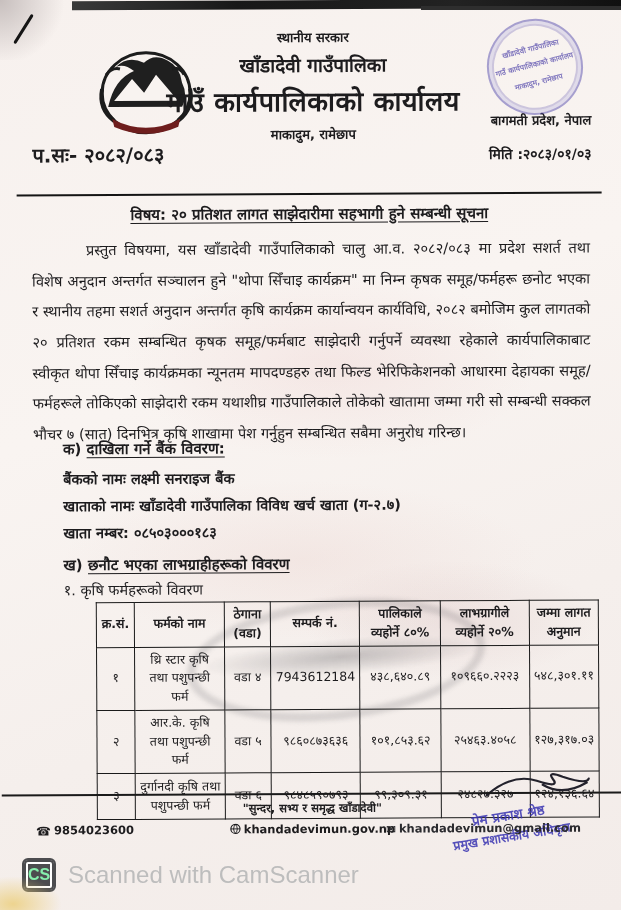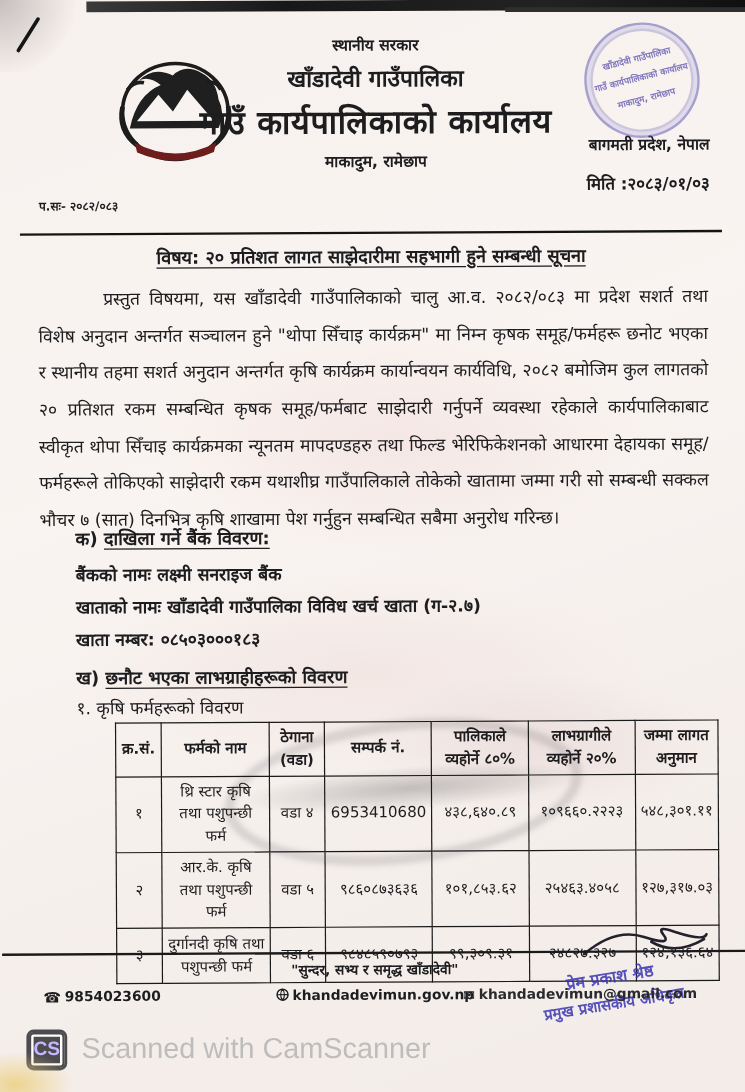--- a/index.html
+++ b/index.html
@@ -45,21 +45,21 @@
   .hdr-addr { font-size:13px; font-weight:bold; margin-top:6px; }
   .hdr-province { position:absolute; right:28px; top:112px; font-size:13px; font-weight:bold; }
 
   .stamp-top { position:absolute; right:36px; top:20px; width:96px; height:96px;
     border-radius:50%; border:2px solid rgba(80,70,170,.65);
     box-shadow:inset 0 0 0 3px rgba(255,255,255,.4), inset 0 0 0 5px rgba(80,70,170,.35);
     transform:rotate(-14deg); opacity:.75; }
   .stamp-top .st-line { position:absolute; width:100%; text-align:center;
     color:#5a4fae; font-size:7.5px; font-weight:bold; }
 
-  .ref-line { position:absolute; left:34px; top:163px; font-size:10px; font-weight:bold; }
+  .ref-line { position:absolute; left:34px; top:140px; font-size:20px; font-weight:bold; }
   .date-block { position:absolute; right:28px; top:143px; text-align:right;
     font-size:14px; font-weight:bold; line-height:1.75; }
 
   .rule-top { position:absolute; left:18px; top:193px; width:585px; height:2px; background:#141414; }
 
   .subject { position:absolute; left:0; top:203px; width:100%; text-align:center;
     font-size:15px; font-weight:bold; }
   .subject span { text-decoration:underline; text-underline-offset:3px; }
 
   .body-par { position:absolute; left:33px; top:234px; width:558px;
@@ -95,21 +95,21 @@
 
   .signature { position:absolute; right:30px; top:770px; width:110px; height:34px; }
   .stamp-sign { position:absolute; right:18px; top:806px; width:190px; text-align:center;
     transform:rotate(-9deg); color:#3a35b2; opacity:.85; line-height:1.6; }
   .stamp-sign .nm { font-size:13.5px; font-weight:bold; }
   .stamp-sign .tl { font-size:12.5px; font-weight:bold; }
 
   .cam-footer { position:absolute; left:22px; top:858px; display:flex; align-items:center; gap:12px; }
   .cs-badge { width:34px; height:34px; background:#4c4c4f; border-radius:6px;
     display:flex; align-items:center; justify-content:center;
-    color:#c4b5fd; font-weight:bold; font-size:16px;
+    color:#86efac; font-weight:bold; font-size:16px;
     font-family:"Liberation Sans", sans-serif;
     box-shadow:inset 0 0 0 2px #4c4c4f, inset 0 0 0 4px #fff; border:2px solid #4c4c4f; }
   .cam-text { color:#bdbdbd; font-size:24px; font-family:"Liberation Sans", sans-serif; }
 </style>
 </head>
 <body>
 
 <div id="scan">
 
   <div class="top-strip"></div>
@@ -185,21 +185,21 @@
           <th class="col-80">पालिकाले व्यहोर्ने ८०%</th>
           <th class="col-20">लाभग्रागीले व्यहोर्ने २०%</th>
           <th class="col-total">जम्मा लागत अनुमान</th>
         </tr>
       </thead>
       <tbody>
         <tr>
           <td>१</td>
           <td class="firm-name">थ्रि स्टार कृषि तथा पशुपन्छी फर्म</td>
           <td>वडा ४</td>
-          <td>6953410680</td>
+          <td>7943612184</td>
           <td>४३८,६४०.८९</td>
           <td>१०९६६०.२२२३</td>
           <td>५४८,३०१.११</td>
         </tr>
         <tr>
           <td>२</td>
           <td class="firm-name">आर.के. कृषि तथा पशुपन्छी फर्म</td>
           <td>वडा ५</td>
           <td>९८६०८७३६३६</td>
           <td>१०१,८५३.६२</td>

